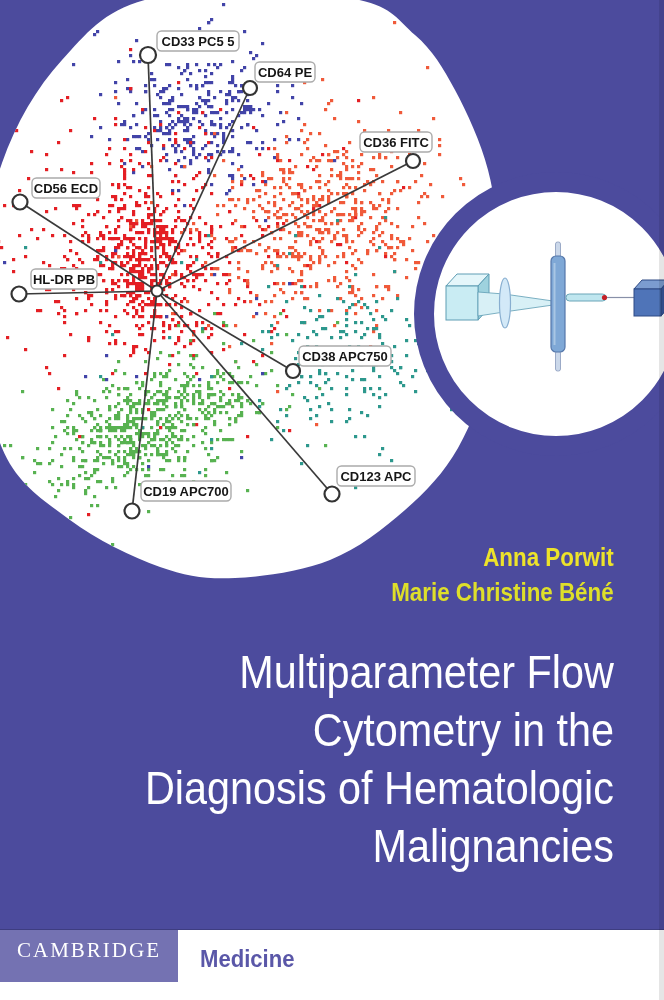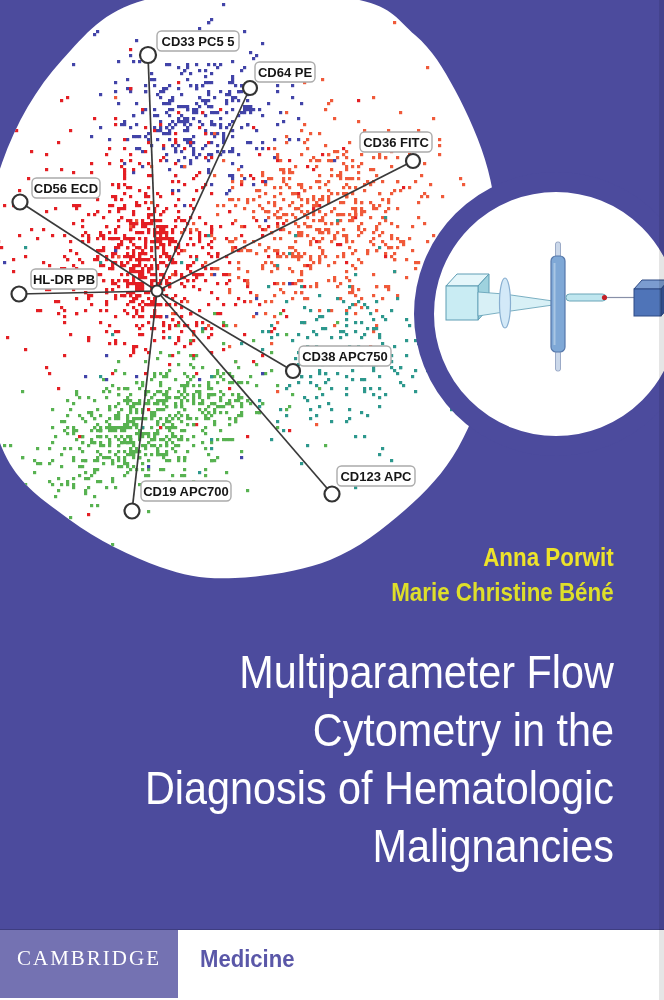--- a/index.html
+++ b/index.html
@@ -21,21 +21,21 @@
     transform:scaleX(0.88);transform-origin:100% 0;
     letter-spacing:0px;
   }
   .title-block span{display:block;}
   .footer-band{
     position:absolute;left:0;top:930px;width:664px;height:70px;
     background:#FFFFFF;display:flex;align-items:stretch;
     box-shadow:0 -1px 0 rgba(0,0,0,0.18);
   }
   .cam-box{
-    width:178px;height:68px;background:#7472B2;flex:0 0 auto;
+    width:178px;height:52px;background:#7472B2;flex:0 0 auto;
     display:flex;align-items:center;justify-content:center;
     padding-bottom:12px;box-sizing:border-box;
   }
   .cam-text{
     color:#FFFFFF;font-family:"Liberation Serif", serif;
     font-size:21px;letter-spacing:2px;
   }
   .series-label{
     display:flex;align-items:center;padding-bottom:12px;box-sizing:border-box;
     margin-left:22px;color:#5A57A8;font-weight:bold;font-size:24px;

